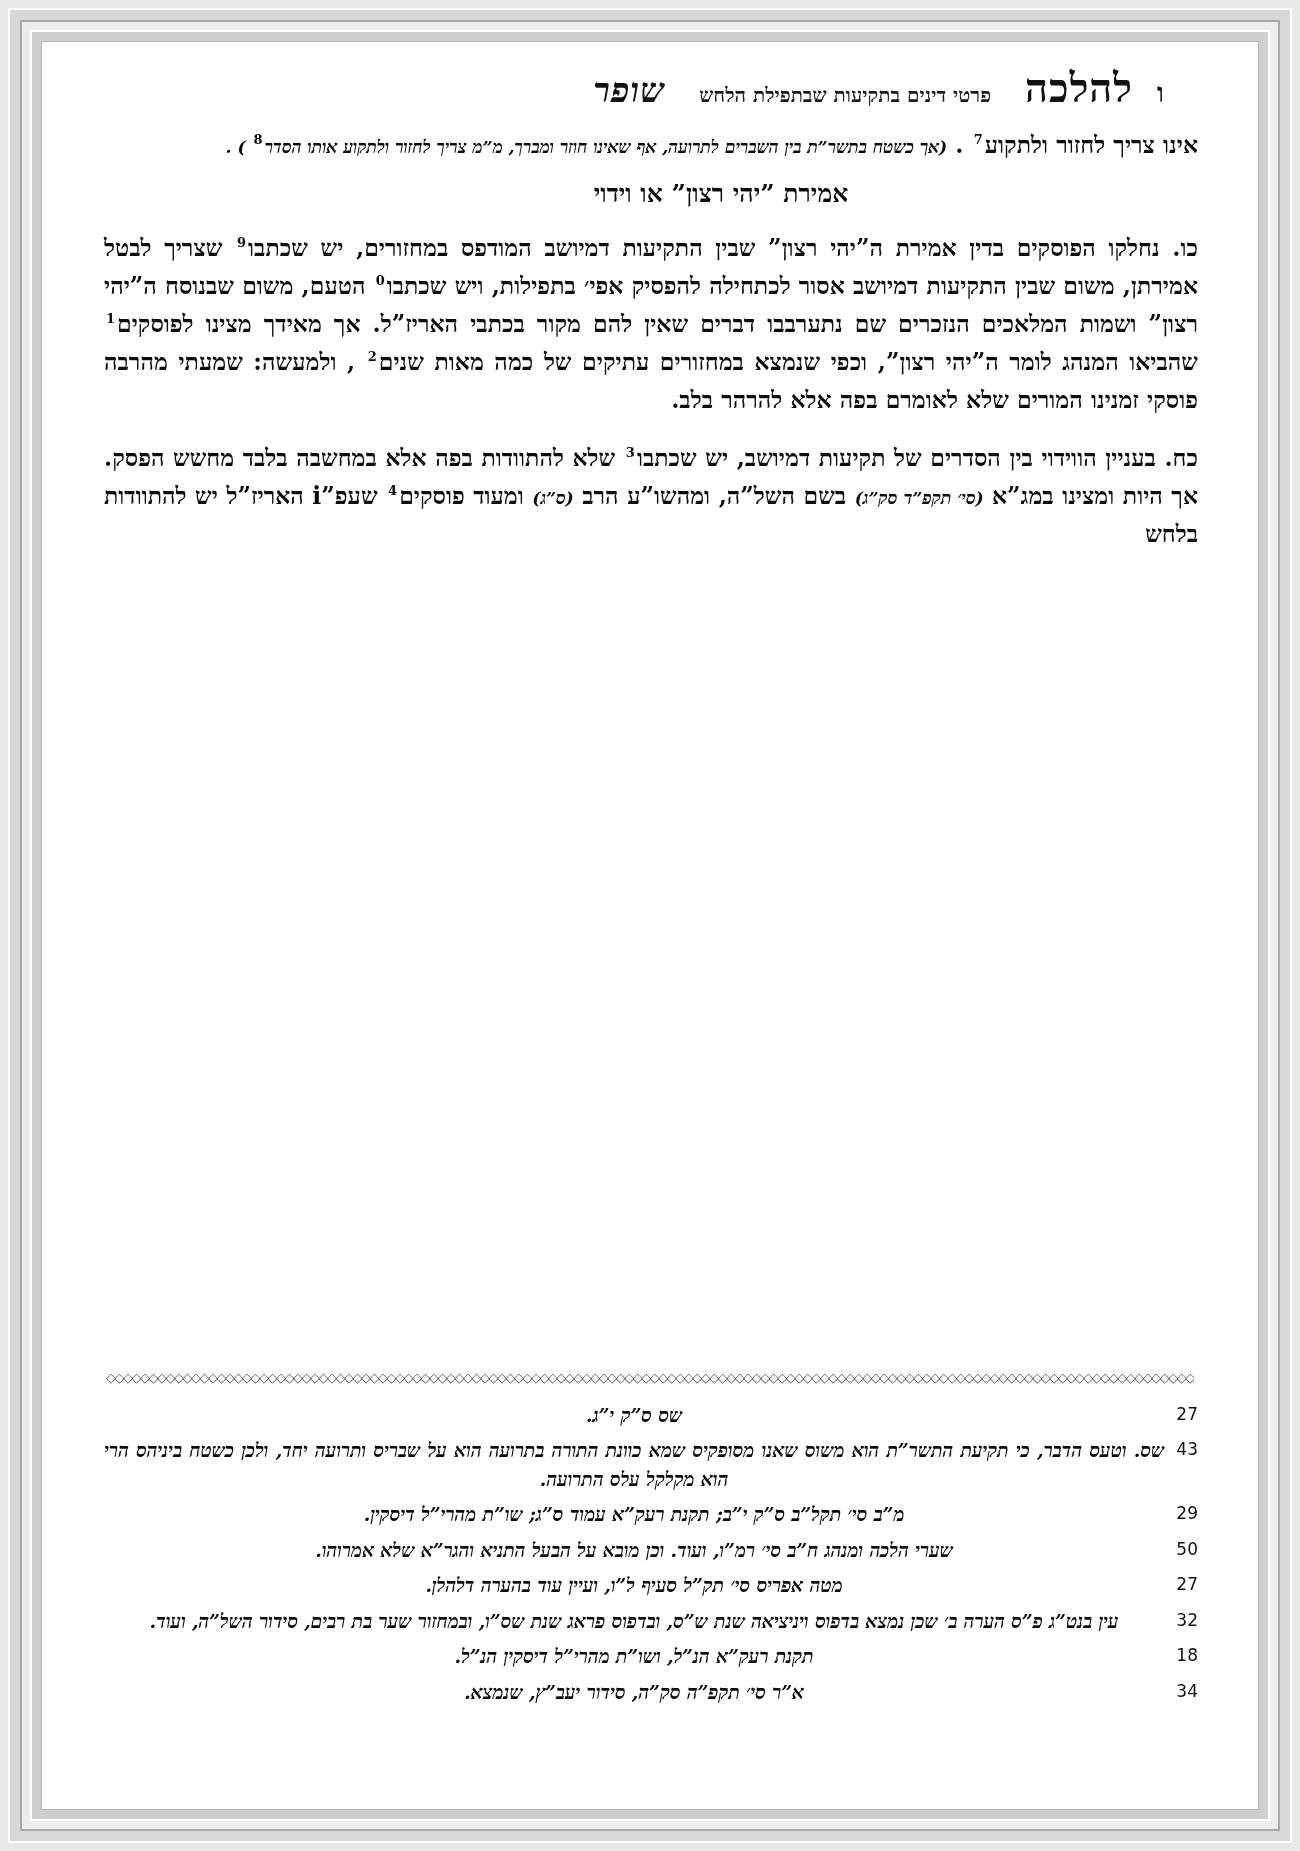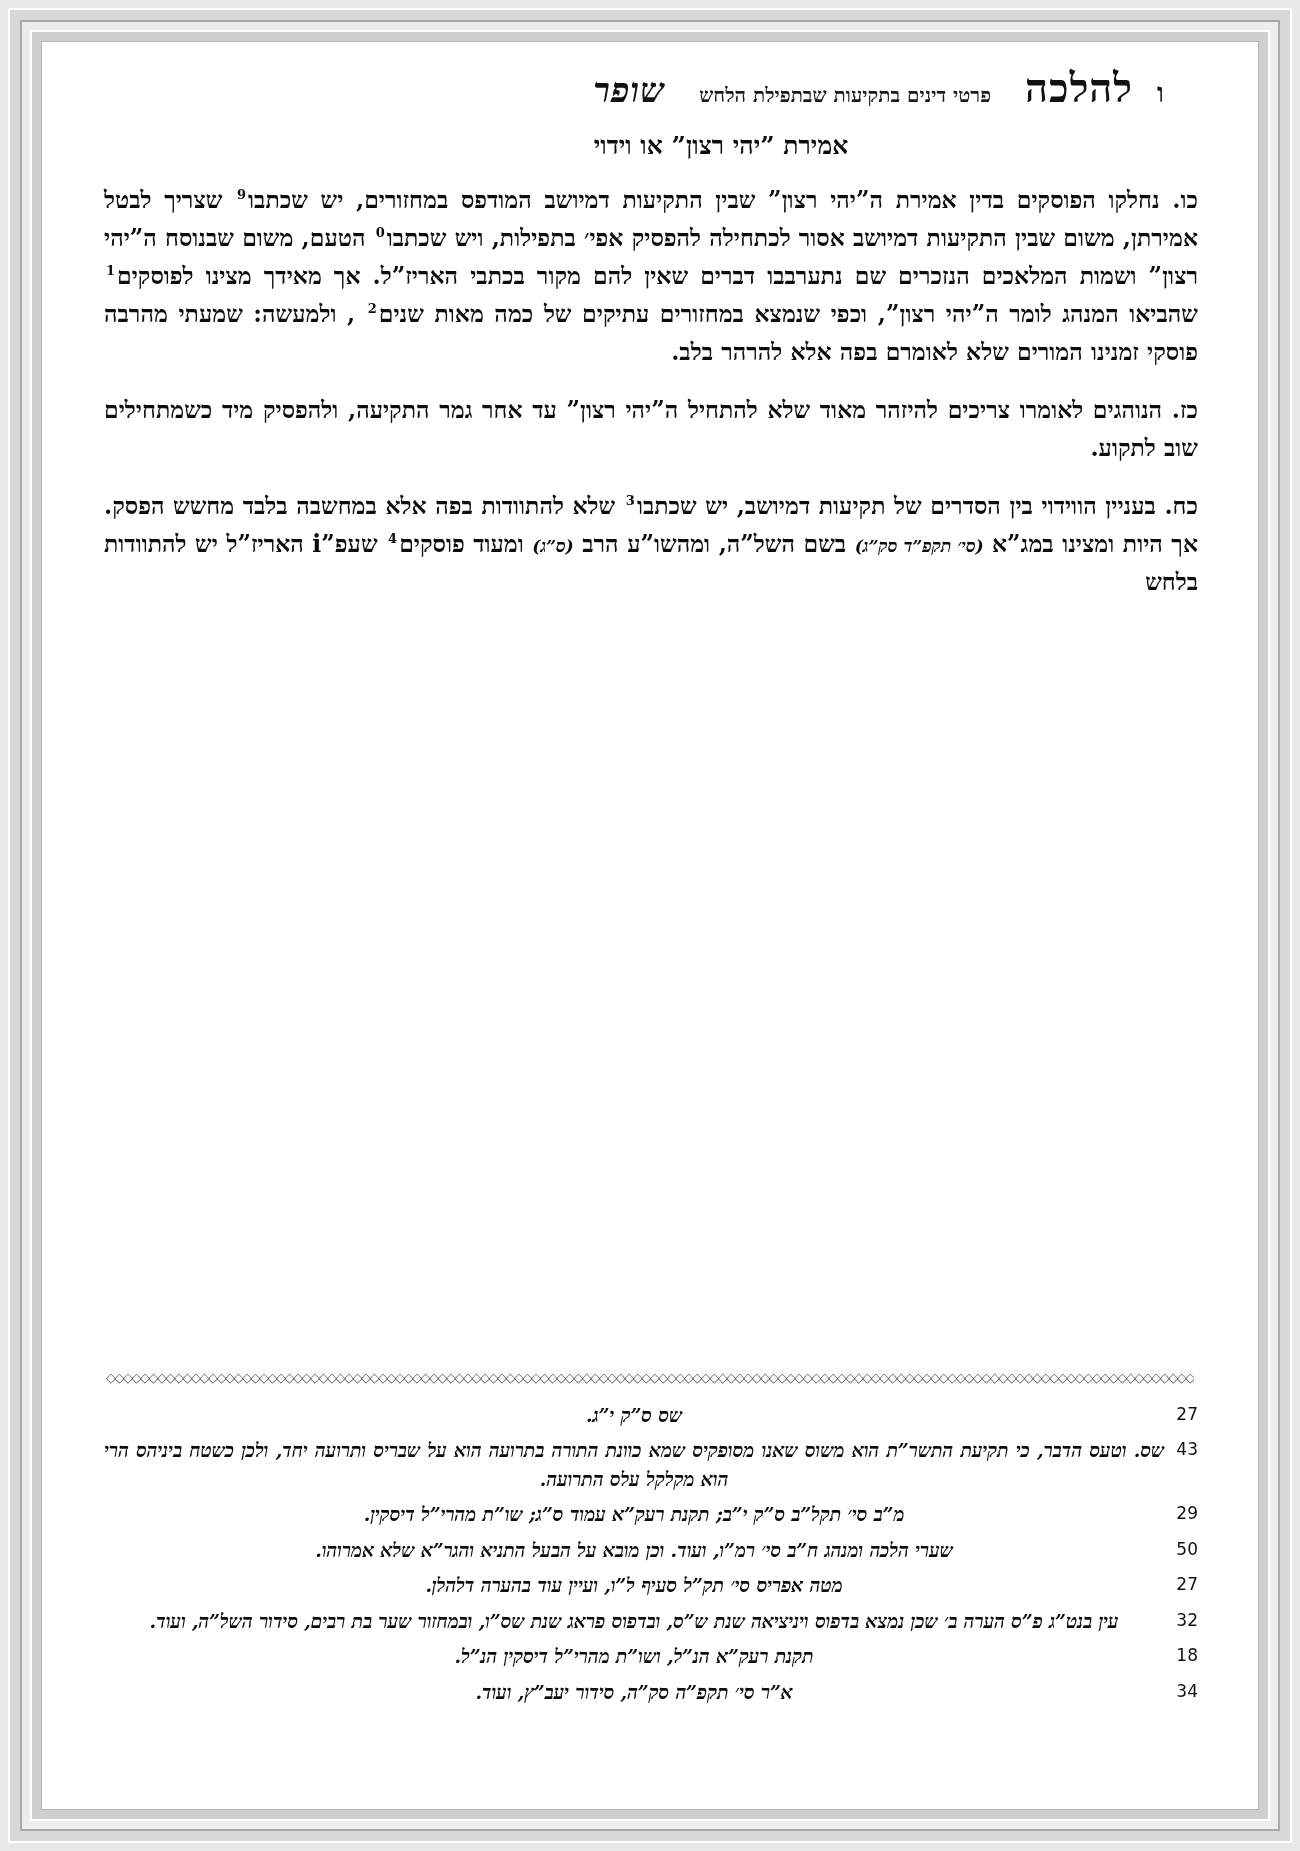--- a/index.html
+++ b/index.html
@@ -217,24 +217,24 @@
           <div class="content">
 
             <div class="runhead">
               <span class="folio">ו</span>
               <span class="head-main">להלכה</span>
               <span class="head-sub">פרטי דינים בתקיעות שבתפילת הלחש</span>
               <span class="head-topic">שופר</span>
             </div>
 
             <div class="body-block">
+              <p class="para cont" id="intro-para"><span>אינו צריך לחזור ולתקוע</span><sup class="fn">7</sup><span> . </span><span class="rashi">(אך כשטח בתשר”ת בין השברים לתרועה, אף שאינו חוזר ומברך, מ”מ צריך לחזור ולתקוע אותו הסדר</span><sup class="fn">8</sup><span class="rashi"> ) .</span></p>
               <div class="subhead">אמירת ”יהי רצון” או וידוי</div>
               <div id="paras">
                   <p class="para"><span>כו.</span><span> נחלקו הפוסקים בדין אמירת ה”יהי רצון” שבין התקיעות דמיושב המודפס במחזורים, יש שכתבו</span><sup class="fn">9</sup><span> שצריך לבטל אמירתן, משום שבין התקיעות דמיושב אסור לכתחילה להפסיק אפי׳ בתפילות, ויש שכתבו</span><sup class="fn">0</sup><span> הטעם, משום שבנוסח ה”יהי רצון” ושמות המלאכים הנזכרים שם נתערבבו דברים שאין להם מקור בכתבי האריז”ל. אך מאידך מצינו לפוסקים</span><sup class="fn">1</sup><span> שהביאו המנהג לומר ה”יהי רצון”, וכפי שנמצא במחזורים עתיקים של כמה מאות שנים</span><sup class="fn">2</sup><span> , ולמעשה: שמעתי מהרבה פוסקי זמנינו המורים שלא לאומרם בפה אלא להרהר בלב.</span></p>
-                  <p class="para"><span>כז.</span><span> הנוהגים לאומרו צריכים להיזהר מאוד שלא להתחיל ה”יהי רצון” עד אחר גמר התקיעה, ולהפסיק מיד כשמתחילים שוב לתקוע.</span></p>
                   <p class="para"><span>כח.</span><span> בעניין הווידוי בין הסדרים של תקיעות דמיושב, יש שכתבו</span><sup class="fn">3</sup><span> שלא להתוודות בפה אלא במחשבה בלבד מחשש הפסק. אך היות ומצינו במג”א </span><span class="rashi">(סי׳ תקפ”ד סק”ג)</span><span> בשם השל”ה, ומהשו”ע הרב </span><span class="rashi">(ס”ג)</span><span> ומעוד פוסקים</span><sup class="fn">4</sup><span> שעפ”i האריז”ל יש להתוודות בלחש</span></p>
                 </div>
             </div>
 
           </div>
 
           <div class="fn-zone">
             <div class="fn-rule" id="fn-rule">◇◇◇◇◇◇◇◇◇◇◇◇◇◇◇◇◇◇◇◇◇◇◇◇◇◇◇◇◇◇◇◇◇◇◇◇◇◇◇◇◇◇◇◇◇◇◇◇◇◇◇◇◇◇◇◇◇◇◇◇◇◇◇◇◇◇◇◇◇◇◇◇◇◇◇◇◇◇◇◇◇◇◇◇◇◇◇◇◇◇◇◇◇◇◇◇◇◇◇◇◇◇◇◇◇◇◇◇◇◇◇◇◇◇◇◇◇◇◇◇◇◇◇◇◇◇◇◇◇◇◇◇◇◇◇◇◇◇◇◇◇◇◇◇◇◇◇◇◇◇</div>
             <div class="fn-list" id="fn-list">
                 <div class="fn-item single">
@@ -260,21 +260,21 @@
                 <div class="fn-item">
                   <div class="fn-num">32</div>
                   <div class="fn-text">עין בנט”ג פ”ס הערה ב׳ שכן נמצא בדפוס ויניציאה שנת ש”ס, ובדפוס פראג שנת שס”ו, ובמחזור שער בת רבים, סידור השל”ה, ועוד.</div>
                 </div>
                 <div class="fn-item single">
                   <div class="fn-num">18</div>
                   <div class="fn-text">תקנת רעק”א הנ”ל, ושו”ת מהרי”ל דיסקין הנ”ל.</div>
                 </div>
                 <div class="fn-item single">
                   <div class="fn-num">34</div>
-                  <div class="fn-text">א”ר סי׳ תקפ”ה סק”ה, סידור יעב”ץ, ועוד.</div>
+                  <div class="fn-text">א”ר סי׳ תקפ”ה סק”ה, סידור יעב”ץ, שנמצא.</div>
                 </div>
               </div>
           </div>
 
         </div>
       </div>
     </div>
   </div>
 </div>
 

